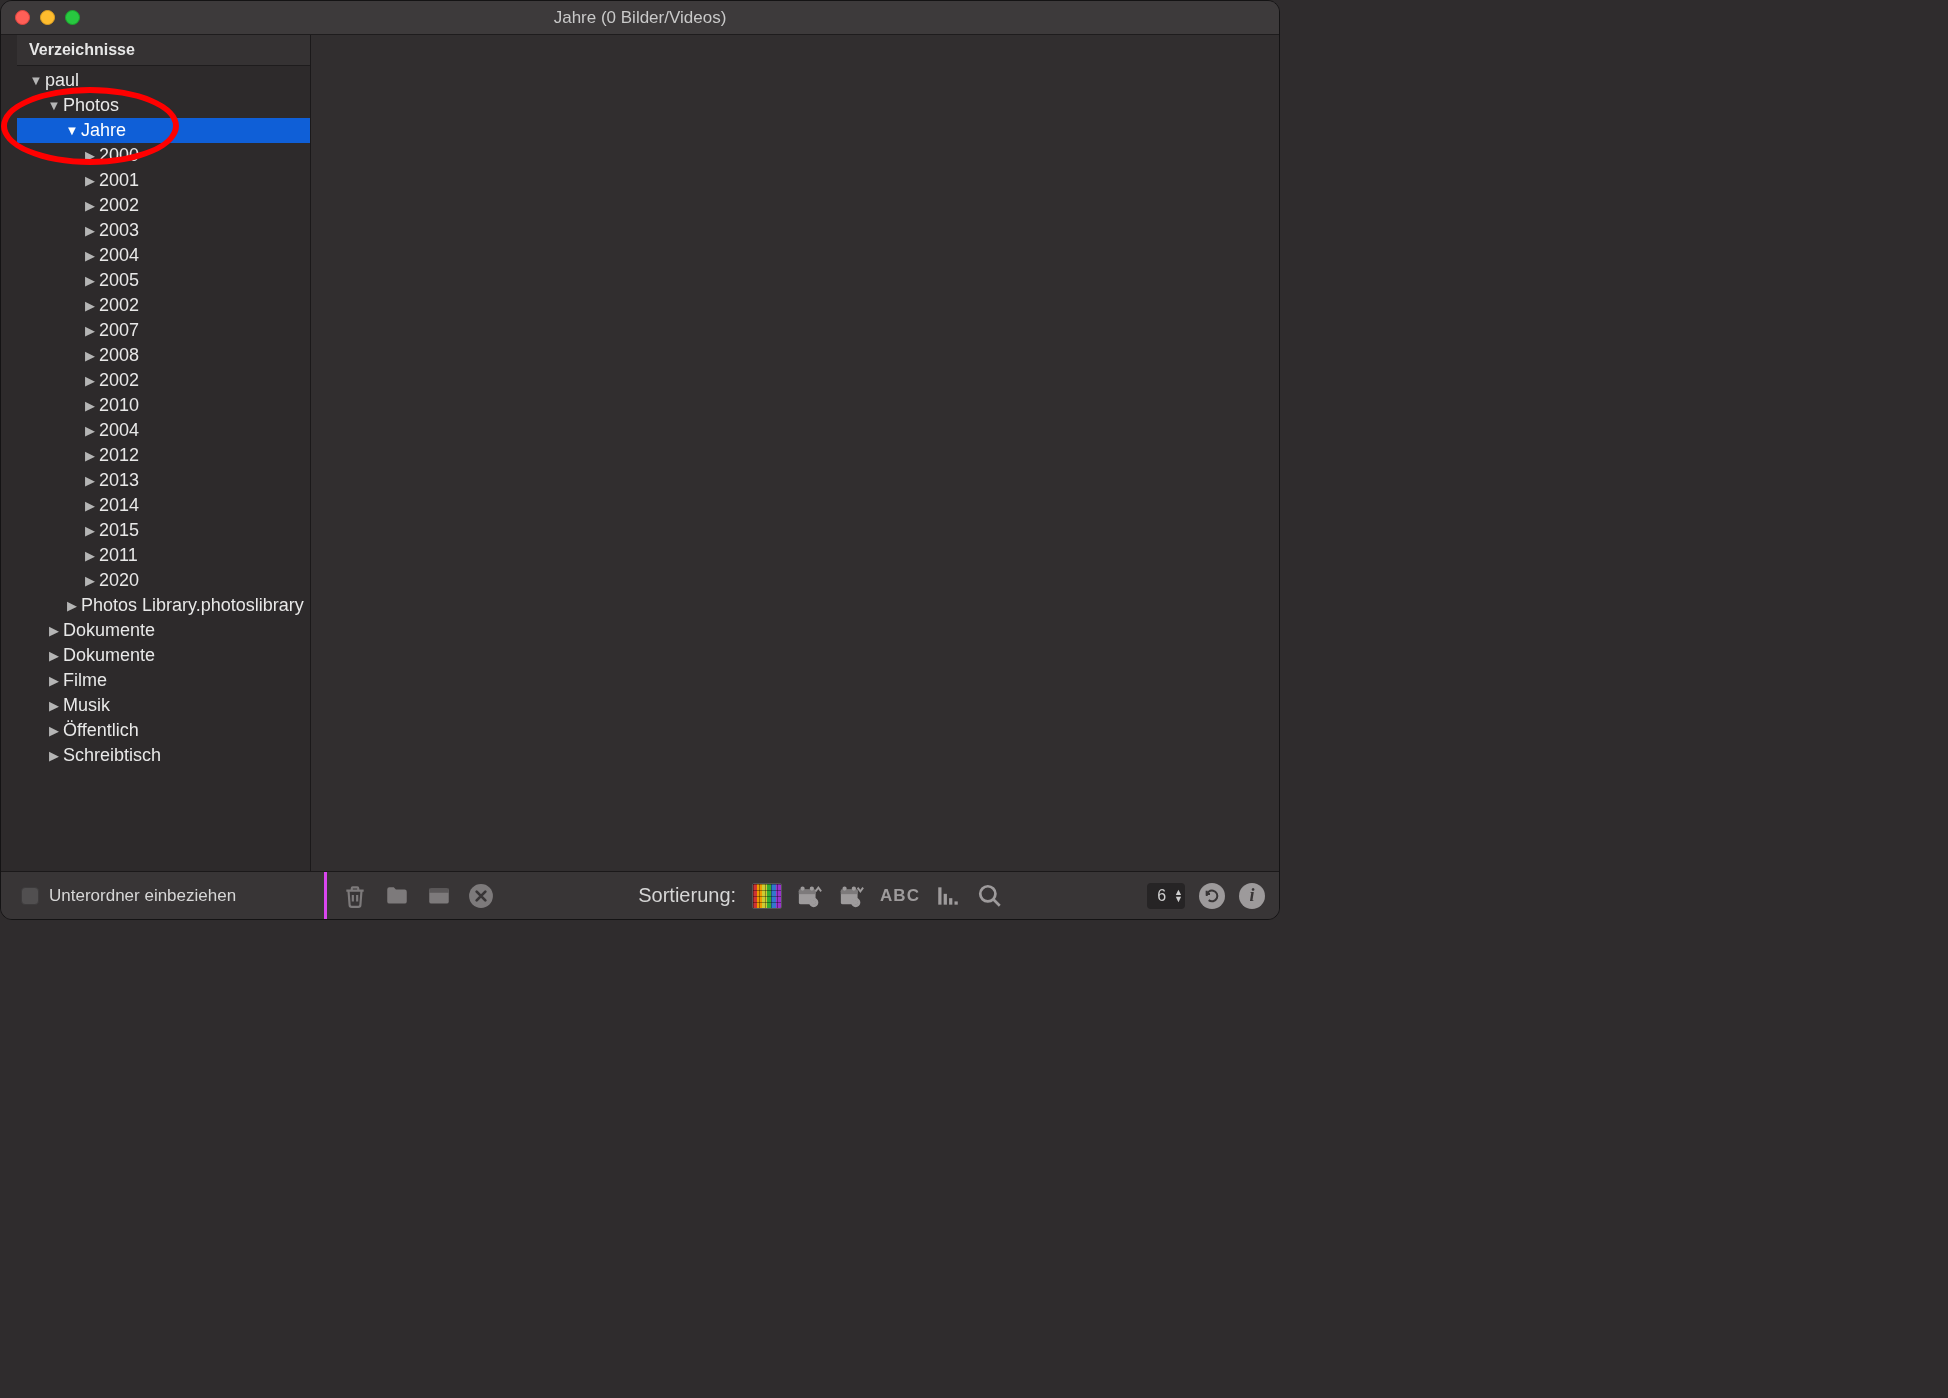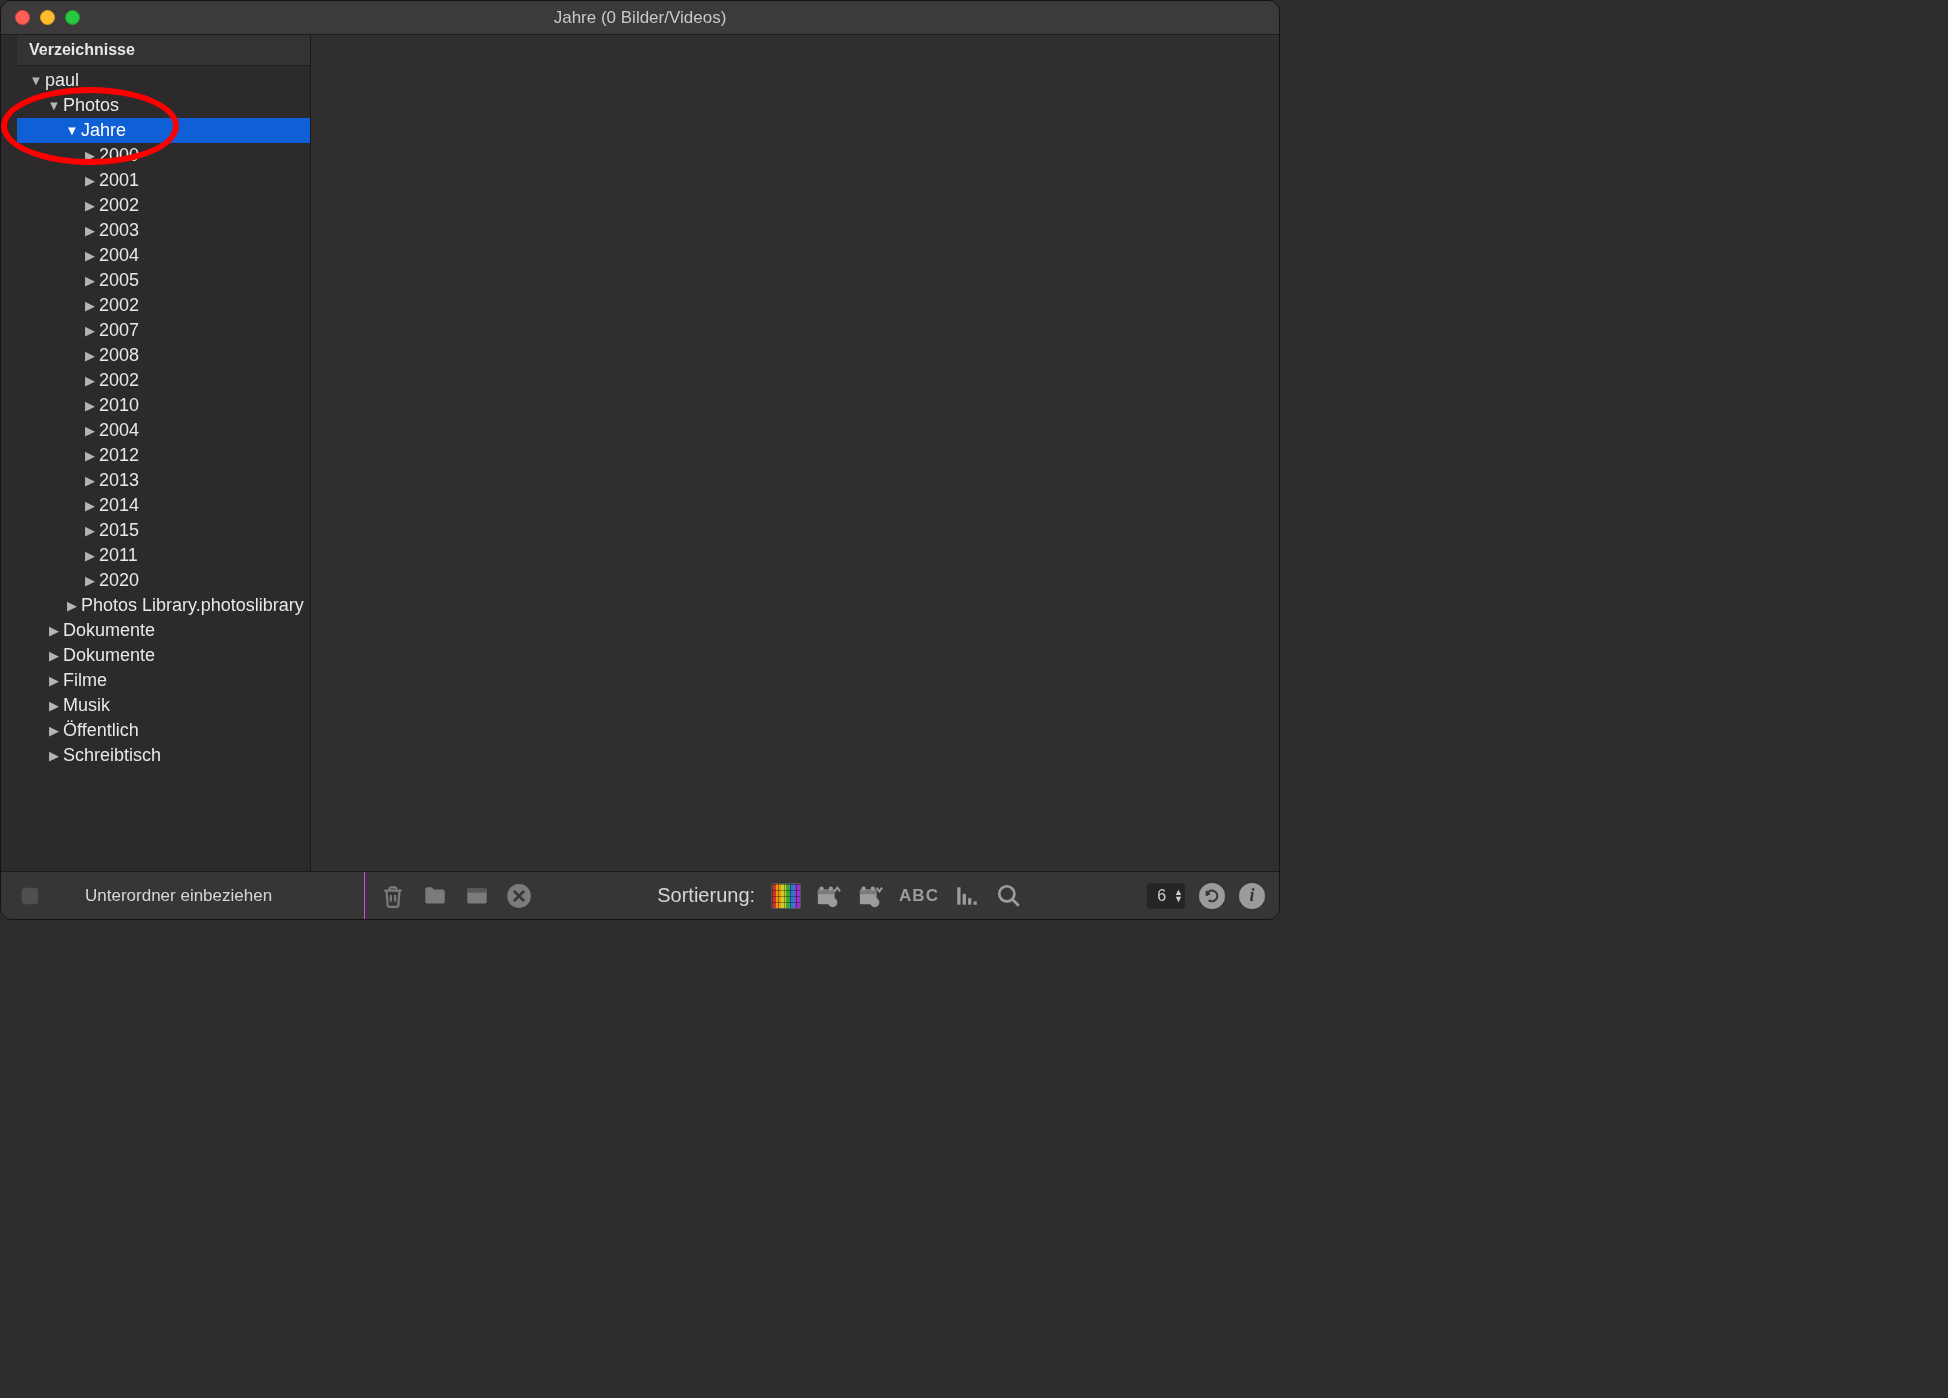--- a/index.html
+++ b/index.html
@@ -116,27 +116,26 @@
 
   
   .footer {
     height: 48px;
     background: #383536;
     border-top: 1px solid #1b191a;
     display: flex;
     align-items: center;
   }
   .footer-left {
-    width: 364px;
+    width: 326px;
     display: flex;
     align-items: center;
     padding: 0 16px 0 20px;
-    border-right: 1px solid #d946ef;
+    border-right: 3px solid #d946ef;
     height: 100%;
-    gap: 36px;
   }
   .chk {
     width: 18px; height: 18px; border-radius: 4px;
     background: #514f50;
     border: 1px solid #3d3b3c;
     margin-right: 10px;
     flex: none;
   }
   .footer-left span { font-size: 17px; color: #d6d6d6; }
 

